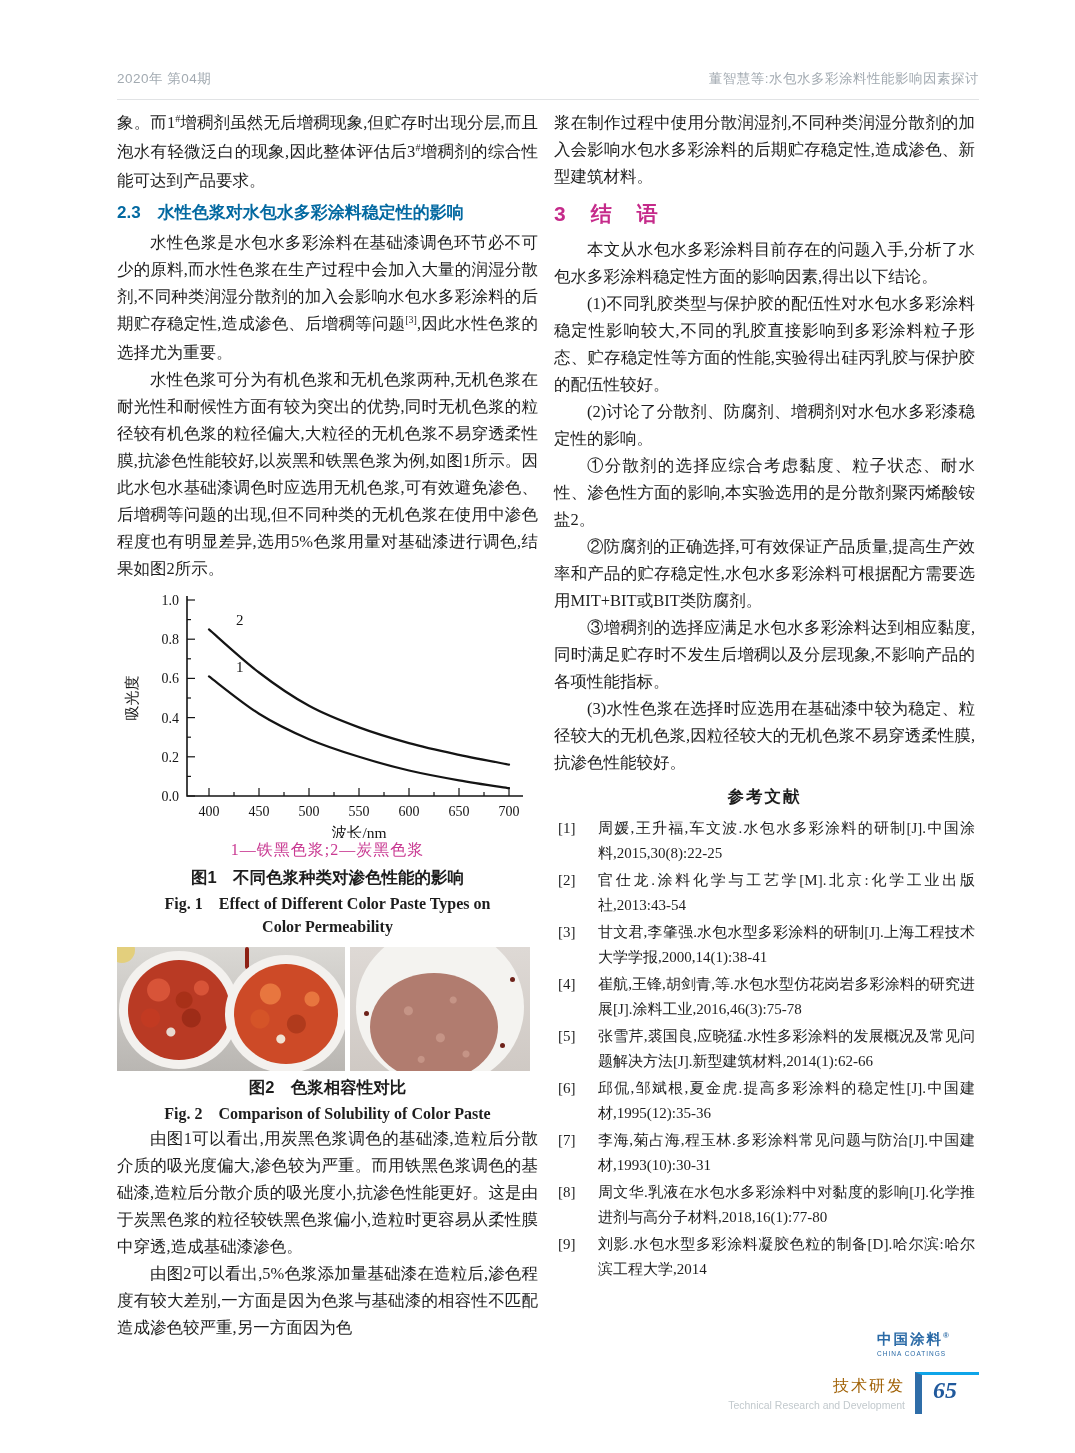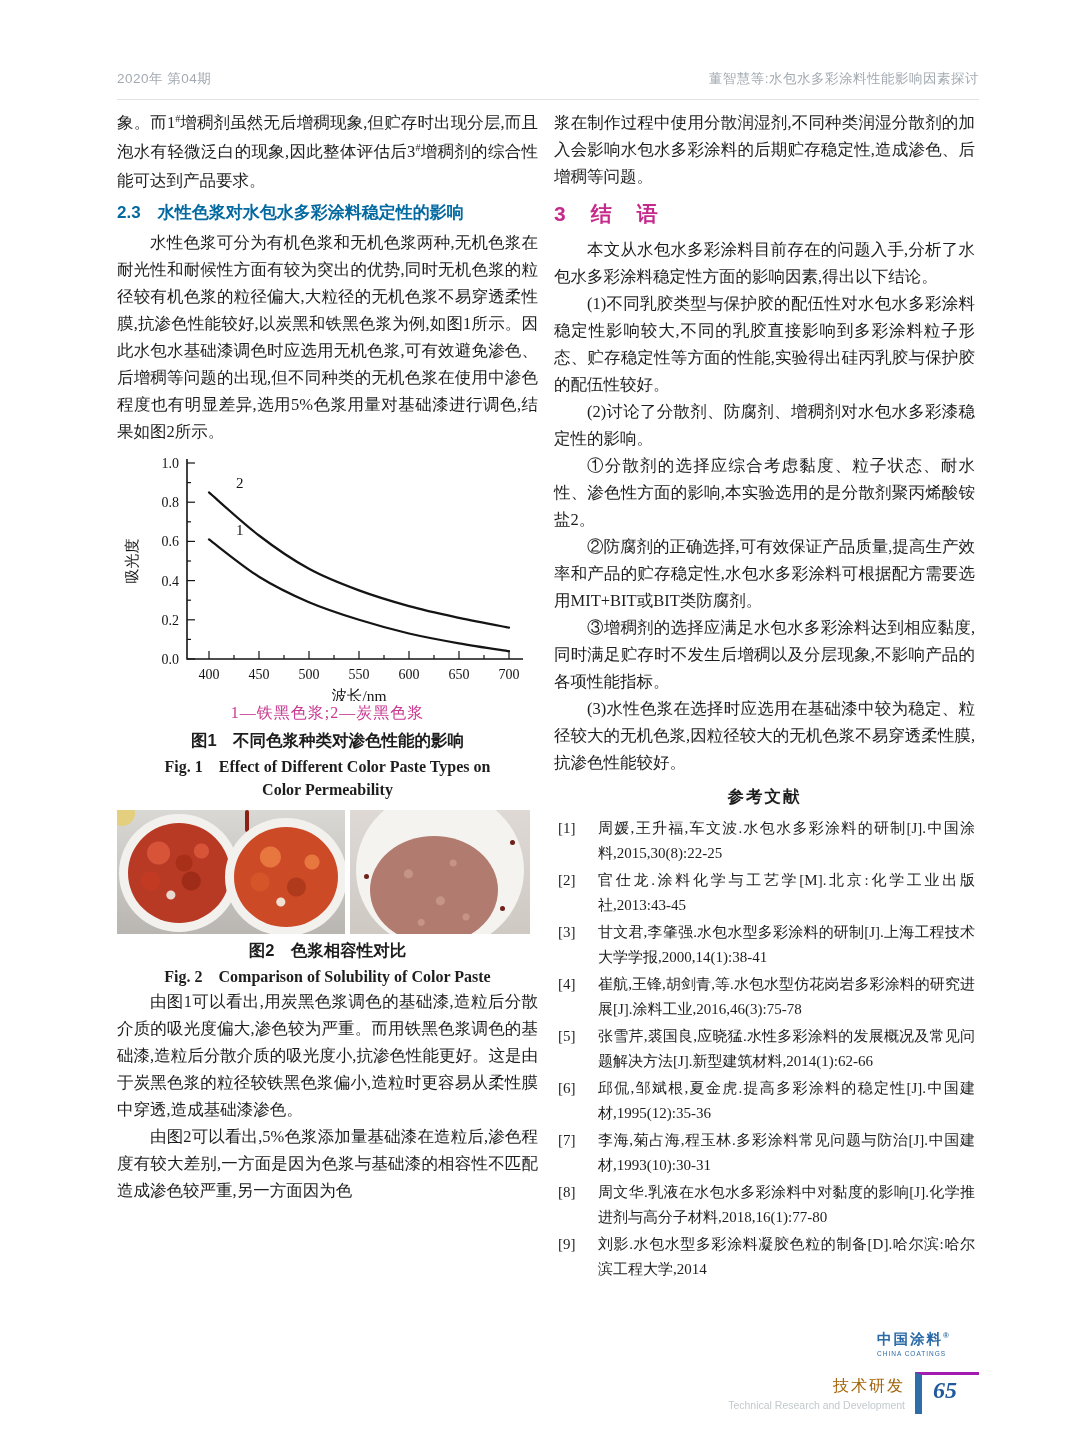--- a/index.html
+++ b/index.html
@@ -78,21 +78,21 @@
   .brand{position:absolute;top:1330px;left:877px;width:110px;text-align:left;
     color:#2a6aa6;font-family:"Liberation Sans",sans-serif;}
   .brand-cn{font-size:14.5px;font-weight:bold;letter-spacing:2px;}
   .brand-reg{font-size:8px;vertical-align:super;}
   .brand-en{font-size:6.5px;letter-spacing:1px;margin-top:1px;}
   .footer-strip{position:absolute;top:1372px;left:660px;width:319px;display:flex;
     justify-content:flex-end;align-items:flex-start;}
   .footer-titles{text-align:right;margin-right:10px;margin-top:4px;}
   .footer-cn{font-family:"Liberation Sans",sans-serif;font-size:16px;color:#a16207;letter-spacing:2px;}
   .footer-en{font-family:"Liberation Sans",sans-serif;font-size:10.5px;color:#c2c9cd;margin-top:2px;}
-  .pagenum-box{border-top:3px solid #a21caf;border-left:7px solid #2f6da8;
+  .pagenum-box{border-top:3px solid #0ea5e9;border-left:7px solid #2f6da8;
     width:46px;height:37px;padding:2px 0 0 11px;}
   .pagenum{font-size:24px;font-weight:bold;font-style:italic;color:#20599c;
     font-family:"Liberation Serif",serif;}
   text{font-family:"Liberation Serif","DejaVu Serif",serif;}
 </style>
 </head>
 <body>
 
 <div class="header">
   <span>2020年  第04期</span>
@@ -100,20 +100,21 @@
 </div>
 <div class="header-rule"></div>
 
 <div class="columns">
 
   <div class="col">
     <p class="para noindent">象。而1<sup>#</sup>增稠剂虽然无后增稠现象,但贮存时出现分层,而且泡水有轻微泛白的现象,因此整体评估后3<sup>#</sup>增稠剂的综合性能可达到产品要求。</p>
 
     <div class="sec-head">2.3　水性色浆对水包水多彩涂料稳定性的影响</div>
 
+    <p class="para">水性色浆是水包水多彩涂料在基础漆调色环节必不可少的原料,而水性色浆在生产过程中会加入大量的润湿分散剂,不同种类润湿分散剂的加入会影响水包水多彩涂料的后期贮存稳定性,造成渗色、后增稠等问题<sup>[3]</sup>,因此水性色浆的选择尤为重要。</p>
 
     <p class="para">水性色浆可分为有机色浆和无机色浆两种,无机色浆在耐光性和耐候性方面有较为突出的优势,同时无机色浆的粒径较有机色浆的粒径偏大,大粒径的无机色浆不易穿透柔性膜,抗渗色性能较好,以炭黑和铁黑色浆为例,如图1所示。因此水包水基础漆调色时应选用无机色浆,可有效避免渗色、后增稠等问题的出现,但不同种类的无机色浆在使用中渗色程度也有明显差异,选用5%色浆用量对基础漆进行调色,结果如图2所示。</p>
 
     <div class="chart-wrap">
       <svg id="fig1-svg" width="421" height="252" viewBox="0 0 421 252">
           <path d="M70,10 L70,210 L406,210" stroke="#141414" stroke-width="1.6" fill="none"></path>
           <line x1="70" y1="210" x2="78" y2="210" stroke="#141414" stroke-width="1.2"></line>
           <text x="62" y="215" text-anchor="end" font-size="14" fill="#141414">0.0</text>
           <line x1="70" y1="190.4" x2="74" y2="190.4" stroke="#141414" stroke-width="1.2"></line>
           <line x1="70" y1="170.8" x2="78" y2="170.8" stroke="#141414" stroke-width="1.2"></line>
@@ -182,39 +183,39 @@
       </div>
     </div>
     <div class="cap-cn">图2　色浆相容性对比</div>
     <div class="cap-en">Fig. 2　Comparison of Solubility of Color Paste</div>
 
     <p class="para" style="margin-top:0">由图1可以看出,用炭黑色浆调色的基础漆,造粒后分散介质的吸光度偏大,渗色较为严重。而用铁黑色浆调色的基础漆,造粒后分散介质的吸光度小,抗渗色性能更好。这是由于炭黑色浆的粒径较铁黑色浆偏小,造粒时更容易从柔性膜中穿透,造成基础漆渗色。</p>
     <p class="para">由图2可以看出,5%色浆添加量基础漆在造粒后,渗色程度有较大差别,一方面是因为色浆与基础漆的相容性不匹配造成渗色较严重,另一方面因为色</p>
   </div>
 
   <div class="col">
-    <p class="para noindent">浆在制作过程中使用分散润湿剂,不同种类润湿分散剂的加入会影响水包水多彩涂料的后期贮存稳定性,造成渗色、后增稠等问题。</p>
+    <p class="para noindent">浆在制作过程中使用分散润湿剂,不同种类润湿分散剂的加入会影响水包水多彩涂料的后期贮存稳定性,造成渗色、新型建筑材料。</p>
 
     <div class="sec-head-big">3　结　语</div>
 
     <div id="conclusions">
         <p class="para">本文从水包水多彩涂料目前存在的问题入手,分析了水包水多彩涂料稳定性方面的影响因素,得出以下结论。</p>
         <p class="para">(1)不同乳胶类型与保护胶的配伍性对水包水多彩涂料稳定性影响较大,不同的乳胶直接影响到多彩涂料粒子形态、贮存稳定性等方面的性能,实验得出硅丙乳胶与保护胶的配伍性较好。</p>
         <p class="para">(2)讨论了分散剂、防腐剂、增稠剂对水包水多彩漆稳定性的影响。</p>
         <p class="para">①分散剂的选择应综合考虑黏度、粒子状态、耐水性、渗色性方面的影响,本实验选用的是分散剂聚丙烯酸铵盐2。</p>
         <p class="para">②防腐剂的正确选择,可有效保证产品质量,提高生产效率和产品的贮存稳定性,水包水多彩涂料可根据配方需要选用MIT+BIT或BIT类防腐剂。</p>
         <p class="para">③增稠剂的选择应满足水包水多彩涂料达到相应黏度,同时满足贮存时不发生后增稠以及分层现象,不影响产品的各项性能指标。</p>
         <p class="para">(3)水性色浆在选择时应选用在基础漆中较为稳定、粒径较大的无机色浆,因粒径较大的无机色浆不易穿透柔性膜,抗渗色性能较好。</p>
       </div>
 
     <div class="refs-title">参考文献</div>
 
     <div id="refs">
         <div class="ref-row"><span class="ref-num">[1]</span><span>周媛,王升福,车文波.水包水多彩涂料的研制[J].中国涂料,2015,30(8):22-25</span></div>
-        <div class="ref-row"><span class="ref-num">[2]</span><span>官仕龙.涂料化学与工艺学[M].北京:化学工业出版社,2013:43-45</span></div>
+        <div class="ref-row"><span class="ref-num">[2]</span><span>官仕龙.涂料化学与工艺学[M].北京:化学工业出版社,2013:43-54</span></div>
         <div class="ref-row"><span class="ref-num">[3]</span><span>甘文君,李肇强.水包水型多彩涂料的研制[J].上海工程技术大学学报,2000,14(1):38-41</span></div>
         <div class="ref-row"><span class="ref-num">[4]</span><span>崔航,王锋,胡剑青,等.水包水型仿花岗岩多彩涂料的研究进展[J].涂料工业,2016,46(3):75-78</span></div>
         <div class="ref-row"><span class="ref-num">[5]</span><span>张雪芹,裘国良,应晓猛.水性多彩涂料的发展概况及常见问题解决方法[J].新型建筑材料,2014(1):62-66</span></div>
         <div class="ref-row"><span class="ref-num">[6]</span><span>邱侃,邹斌根,夏金虎.提高多彩涂料的稳定性[J].中国建材,1995(12):35-36</span></div>
         <div class="ref-row"><span class="ref-num">[7]</span><span>李海,菊占海,程玉林.多彩涂料常见问题与防治[J].中国建材,1993(10):30-31</span></div>
         <div class="ref-row"><span class="ref-num">[8]</span><span>周文华.乳液在水包水多彩涂料中对黏度的影响[J].化学推进剂与高分子材料,2018,16(1):77-80</span></div>
         <div class="ref-row"><span class="ref-num">[9]</span><span>刘影.水包水型多彩涂料凝胶色粒的制备[D].哈尔滨:哈尔滨工程大学,2014</span></div>
       </div>
   </div>
 </div>

